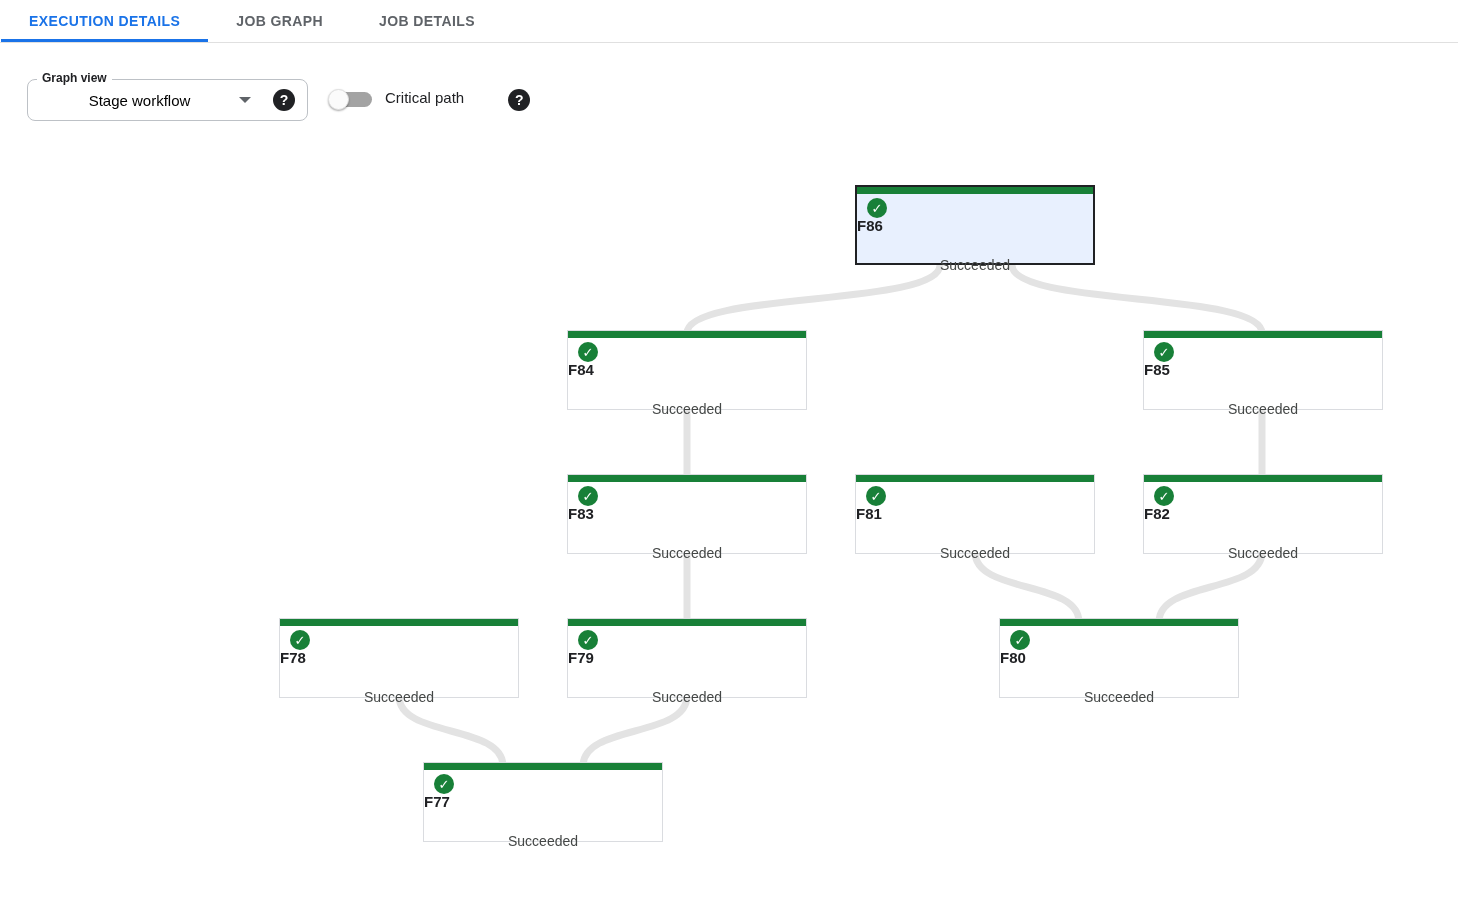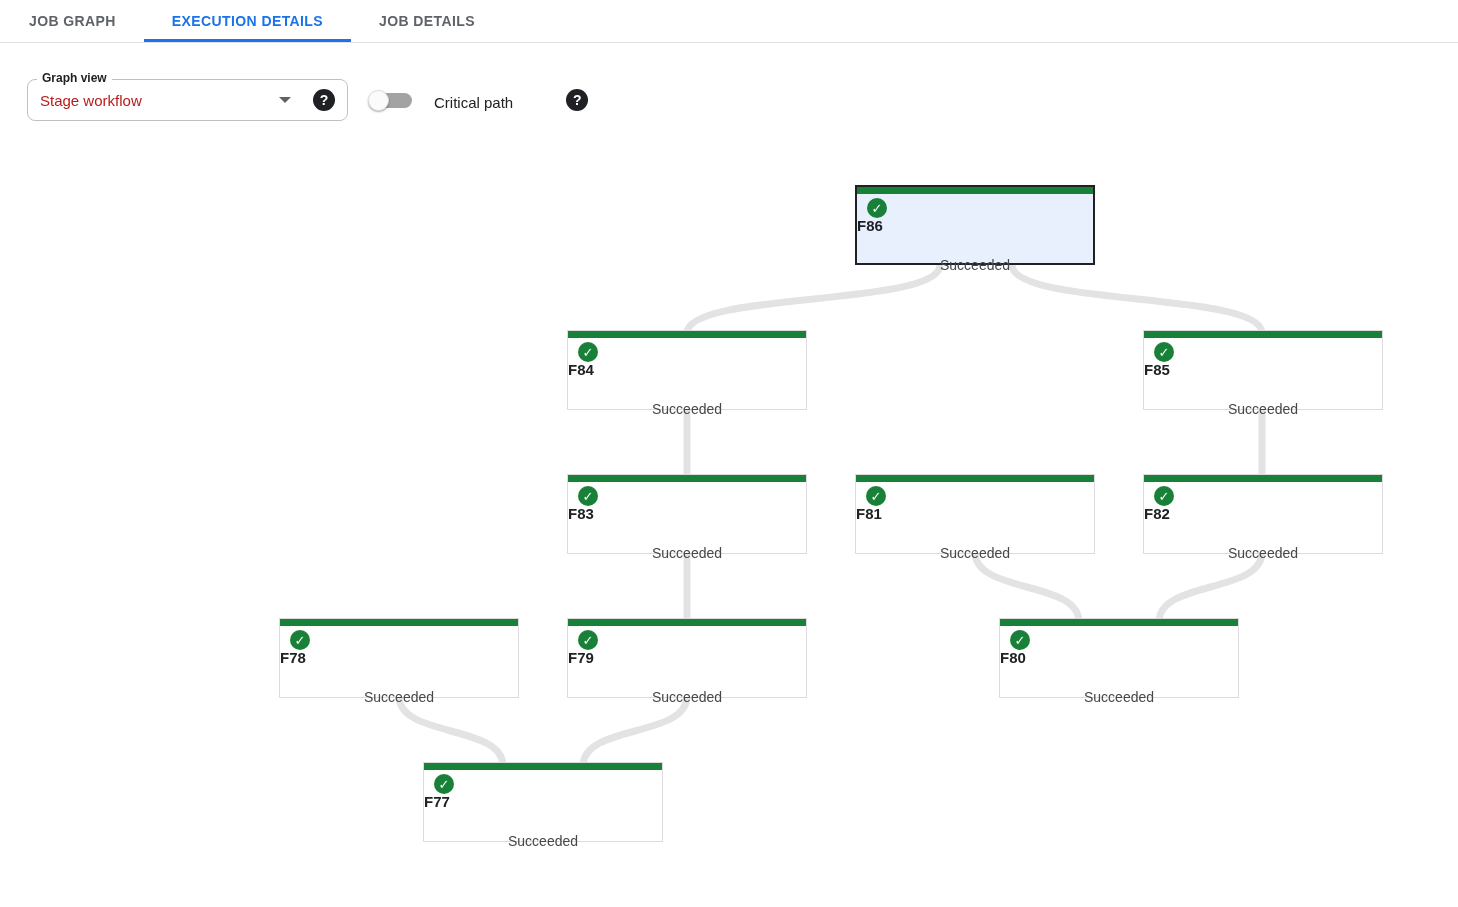--- a/index.html
+++ b/index.html
@@ -14,31 +14,31 @@
 
   
   .tabbar{display:flex;height:43px;border-bottom:1px solid var(--divider);padding-left:1px;}
   .tab{display:flex;align-items:center;padding:0 28px;font-size:14px;font-weight:700;
        letter-spacing:.4px;color:var(--tab-gray);cursor:pointer;position:relative;white-space:nowrap;}
   .tab.active{color:var(--blue);}
   .tab.active::after{content:"";position:absolute;left:0;right:0;bottom:0;height:3px;background:var(--blue);}
 
   
   .controls{display:flex;align-items:center;margin:36px 0 0 27px;height:42px;}
-  .select{position:relative;width:321px;height:42px;border:1px solid #bdc1c6;border-radius:8px;
+  .select{position:relative;width:281px;height:42px;border:1px solid #bdc1c6;border-radius:8px;
           display:flex;align-items:center;cursor:pointer;background:#fff;}
   .select-label{position:absolute;top:-9px;left:9px;background:#fff;padding:0 5px;
           font-size:12px;font-weight:700;color:#202124;white-space:nowrap;}
-  .select-value{margin-left:12px;font-size:15px;color:#b91c1c;flex:1;}
+  .select-value{margin-left:12px;font-size:15px;color:#000000;flex:1;text-align:center;}
   .caret{width:0;height:0;border-left:6px solid transparent;border-right:6px solid transparent;
          border-top:6px solid #5f6368;margin-right:22px;}
   .help{width:22px;height:22px;min-width:22px;border-radius:50%;background:#202124;color:#fff;
         font-weight:700;font-size:14px;display:inline-flex;align-items:center;justify-content:center;}
   .select .help{margin-right:12px;}
-  .toggle-wrap{display:flex;align-items:flex-end;margin-left:20px;gap:9px;}
+  .toggle-wrap{display:flex;align-items:flex-start;margin-left:20px;}
   .toggle{position:relative;width:44px;height:21px;cursor:pointer;}
   .toggle .track{position:absolute;left:4px;right:0;top:3px;height:15px;border-radius:8px;background:#a3a3a3;}
   .toggle .knob{position:absolute;left:0;top:0;width:21px;height:21px;border-radius:50%;background:#fbfbfb;
         border:1px solid #e0e0e0;box-shadow:0 1px 2px rgba(0,0,0,.35);}
   .toggle-label{margin-left:13px;font-size:15px;color:#202124;}
   .toggle-wrap .help{margin-left:44px;}
 
   
   .graph{position:absolute;left:0;top:0;width:1458px;height:907px;pointer-events:none;}
   .graph svg{position:absolute;left:0;top:0;}
@@ -51,22 +51,22 @@
   .node .title{margin-top:22px;text-align:left;font-size:15px;font-weight:700;color:var(--title);line-height:20px;}
   .node .status{text-align:center;font-size:14px;color:var(--status);line-height:20px;margin-top:19px;}
   .node.selected{border:2px solid var(--sel-border);background:var(--sel-bg);}
 </style>
 </head>
 <body>
 
 <div class="page">
 
   <div class="tabbar">
+    <div class="tab active">EXECUTION DETAILS</div>
     <div class="tab">JOB GRAPH</div>
-    <div class="tab active">EXECUTION DETAILS</div>
     <div class="tab">JOB DETAILS</div>
   </div>
 
   <div class="controls">
     <div class="select">
       <span class="select-label">Graph view</span>
       <span class="select-value">Stage workflow</span>
       <span class="caret"></span>
       <span class="help">?</span>
     </div>

